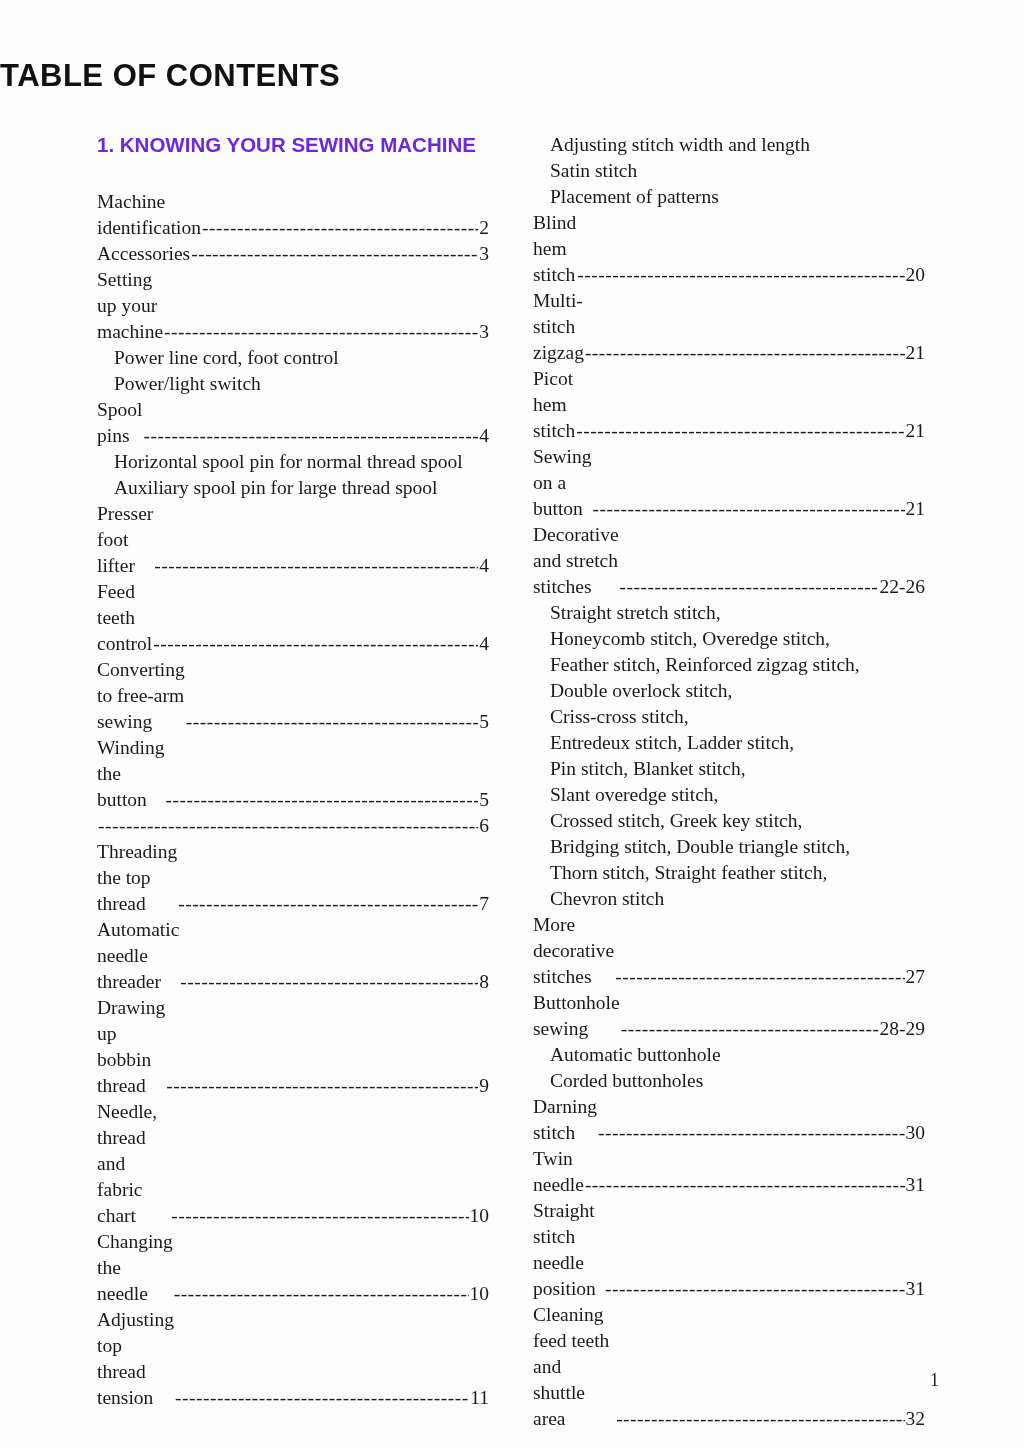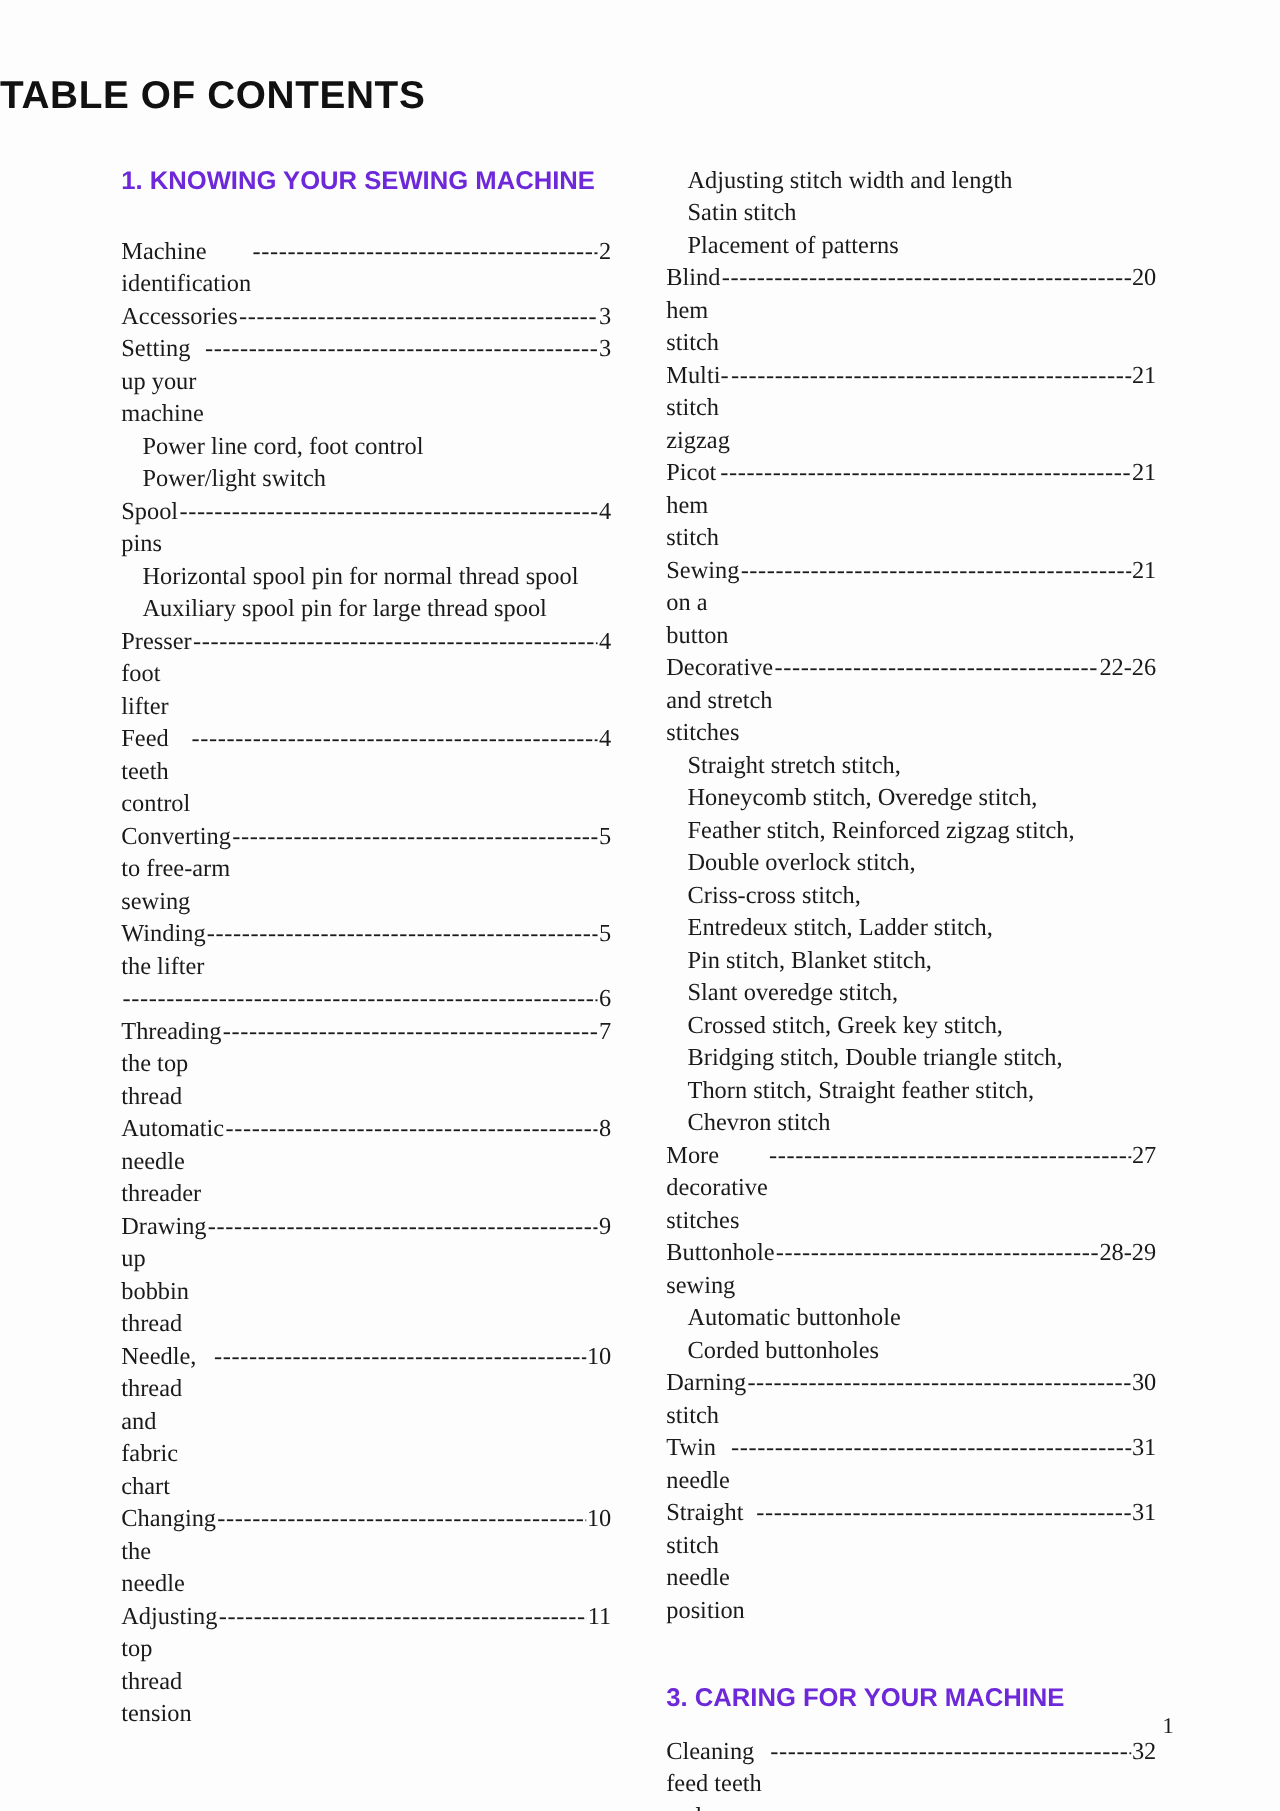--- a/index.html
+++ b/index.html
@@ -48,21 +48,21 @@
   .section-heading.later {
     margin-top: 44px;
     margin-bottom: 26px;
   }
   .section-heading.tight {
     margin-bottom: 18px;
   }
   .entries { }
   .entry {
     display: flex;
-    align-items: flex-start;
+    align-items: flex-end;
     font-size: 19.5px;
     line-height: 26px;
     color: #1a1a1a;
   }
   .entry .label {
     white-space: normal;
   }
   .entry.sub {
     padding-left: 17px;
   }
@@ -134,21 +134,21 @@
           <span class="label">Feed teeth control</span>
           <span class="leader">--------------------------------------------------------------------------------------------------------------------------------------------</span>
           <span class="pagenum">4</span>
         </div>
         <div class="entry">
           <span class="label">Converting to free-arm sewing</span>
           <span class="leader">--------------------------------------------------------------------------------------------------------------------------------------------</span>
           <span class="pagenum">5</span>
         </div>
         <div class="entry">
-          <span class="label">Winding the lifter</span>
+          <span class="label">Winding the button</span>
           <span class="leader">--------------------------------------------------------------------------------------------------------------------------------------------</span>
           <span class="pagenum">5</span>
         </div>
         <div class="entry">
           <span class="leader">--------------------------------------------------------------------------------------------------------------------------------------------</span>
           <span class="pagenum">6</span>
         </div>
         <div class="entry">
           <span class="label">Threading the top thread</span>
           <span class="leader">--------------------------------------------------------------------------------------------------------------------------------------------</span>
@@ -281,21 +281,20 @@
           <span class="leader">--------------------------------------------------------------------------------------------------------------------------------------------</span>
           <span class="pagenum">31</span>
         </div>
         <div class="entry">
           <span class="label">Straight stitch needle position</span>
           <span class="leader">--------------------------------------------------------------------------------------------------------------------------------------------</span>
           <span class="pagenum">31</span>
         </div>
       </div>
 
-    <h2 class="section-heading later tight">3. CARING FOR YOUR MACHINE</h2>
     <div class="entries">
         <div class="entry">
           <span class="label">Cleaning feed teeth and shuttle area</span>
           <span class="leader">--------------------------------------------------------------------------------------------------------------------------------------------</span>
           <span class="pagenum">32</span>
         </div>
       </div>
 
   </div>
 </div>

